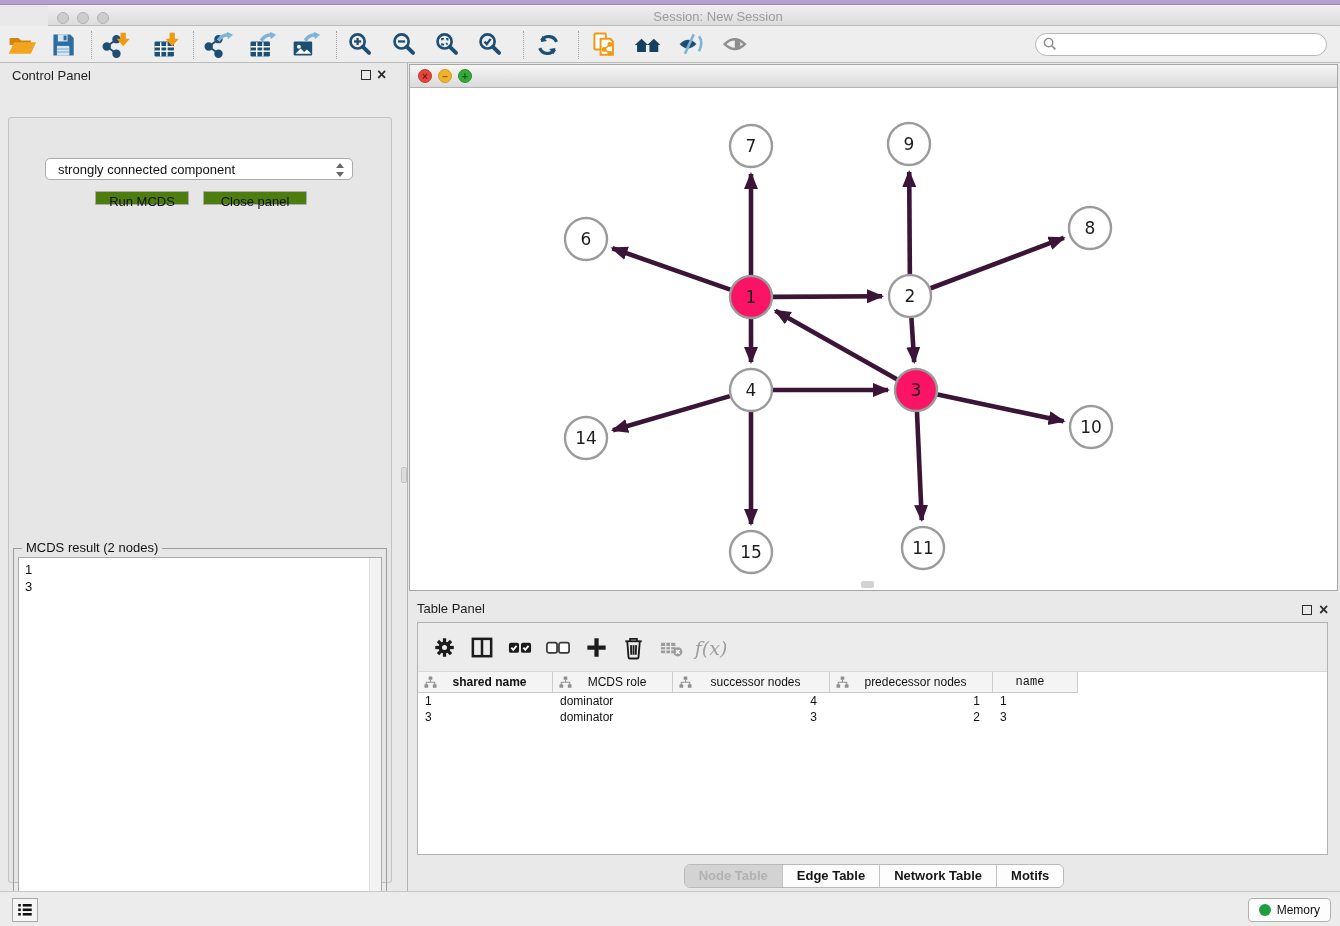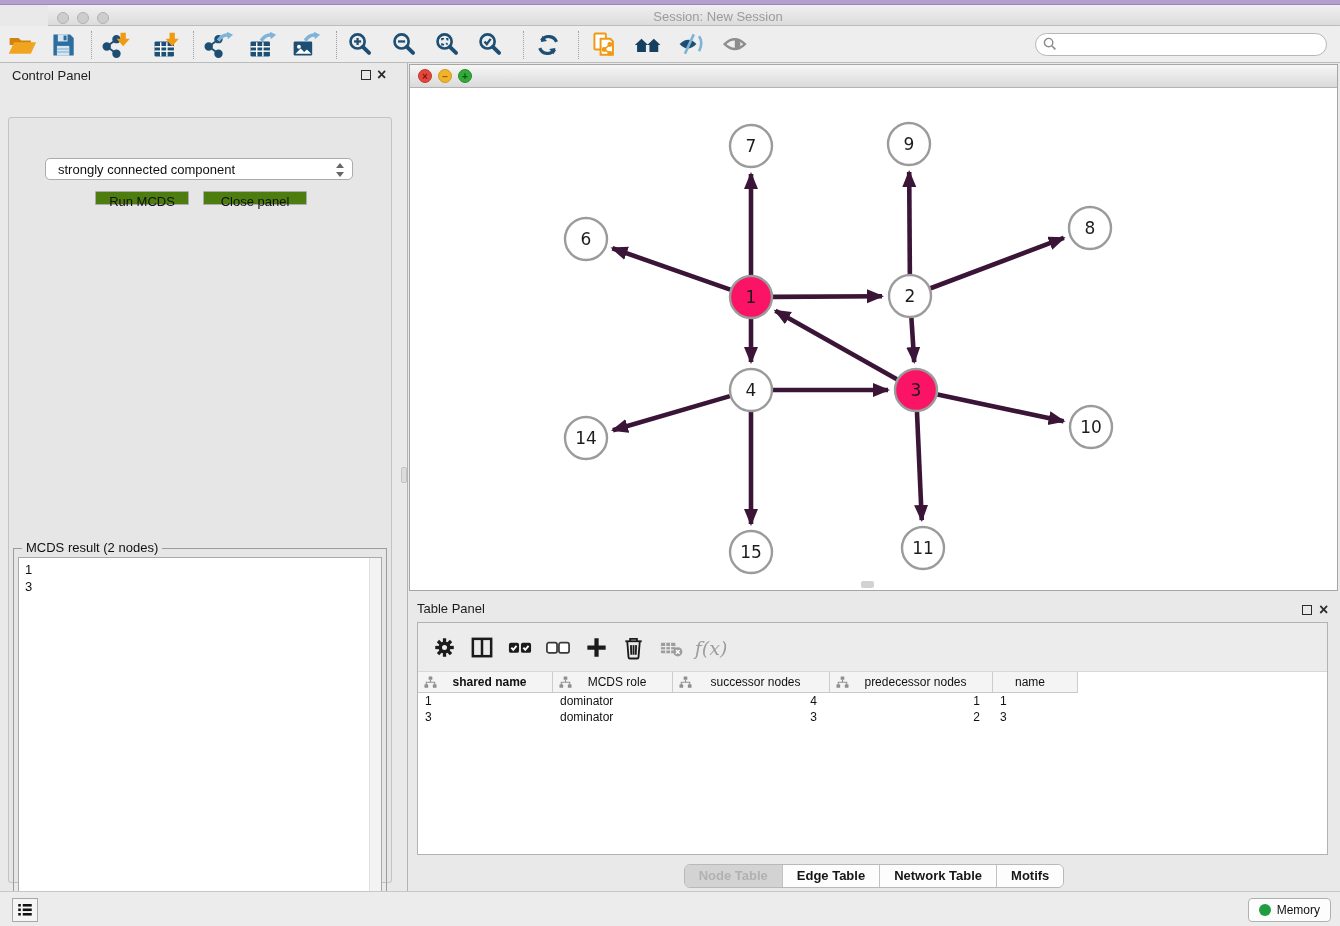--- a/index.html
+++ b/index.html
@@ -515,21 +515,21 @@
           <svg class="tree" viewBox="0 0 14 14">
             <g fill="#8f8f8f">
               <rect x="5" y="0.5" width="4" height="3.6" rx="0.6"></rect>
               <rect x="0.5" y="9" width="4" height="3.6" rx="0.6"></rect>
               <rect x="9.5" y="9" width="4" height="3.6" rx="0.6"></rect>
             </g>
             <path d="M7 4.1 v2.4 M2.5 9 v-2.2 h9 V9" fill="none" stroke="#8f8f8f" stroke-width="1.2"></path>
           </svg>
           <span class="th-label">predecessor nodes</span>
         </div>
-        <div class="th-cell" style="width: 85px;">
+        <div class="th-cell" style="width: 85px; font-family: Liberation Mono, monospace;">
           <span class="th-label">name</span>
         </div>
       </div>
     <div id="tbl-rows">
         <div class="tbl-row" style="top: 70px;">
           <div class="td-cell" style="width: 135px;">1</div>
           <div class="td-cell" style="width: 120px;">dominator</div>
           <div class="td-cell td-right" style="width: 157px;">4</div>
           <div class="td-cell td-right" style="width: 163px;">1</div>
           <div class="td-cell" style="width: 85px;">1</div>

